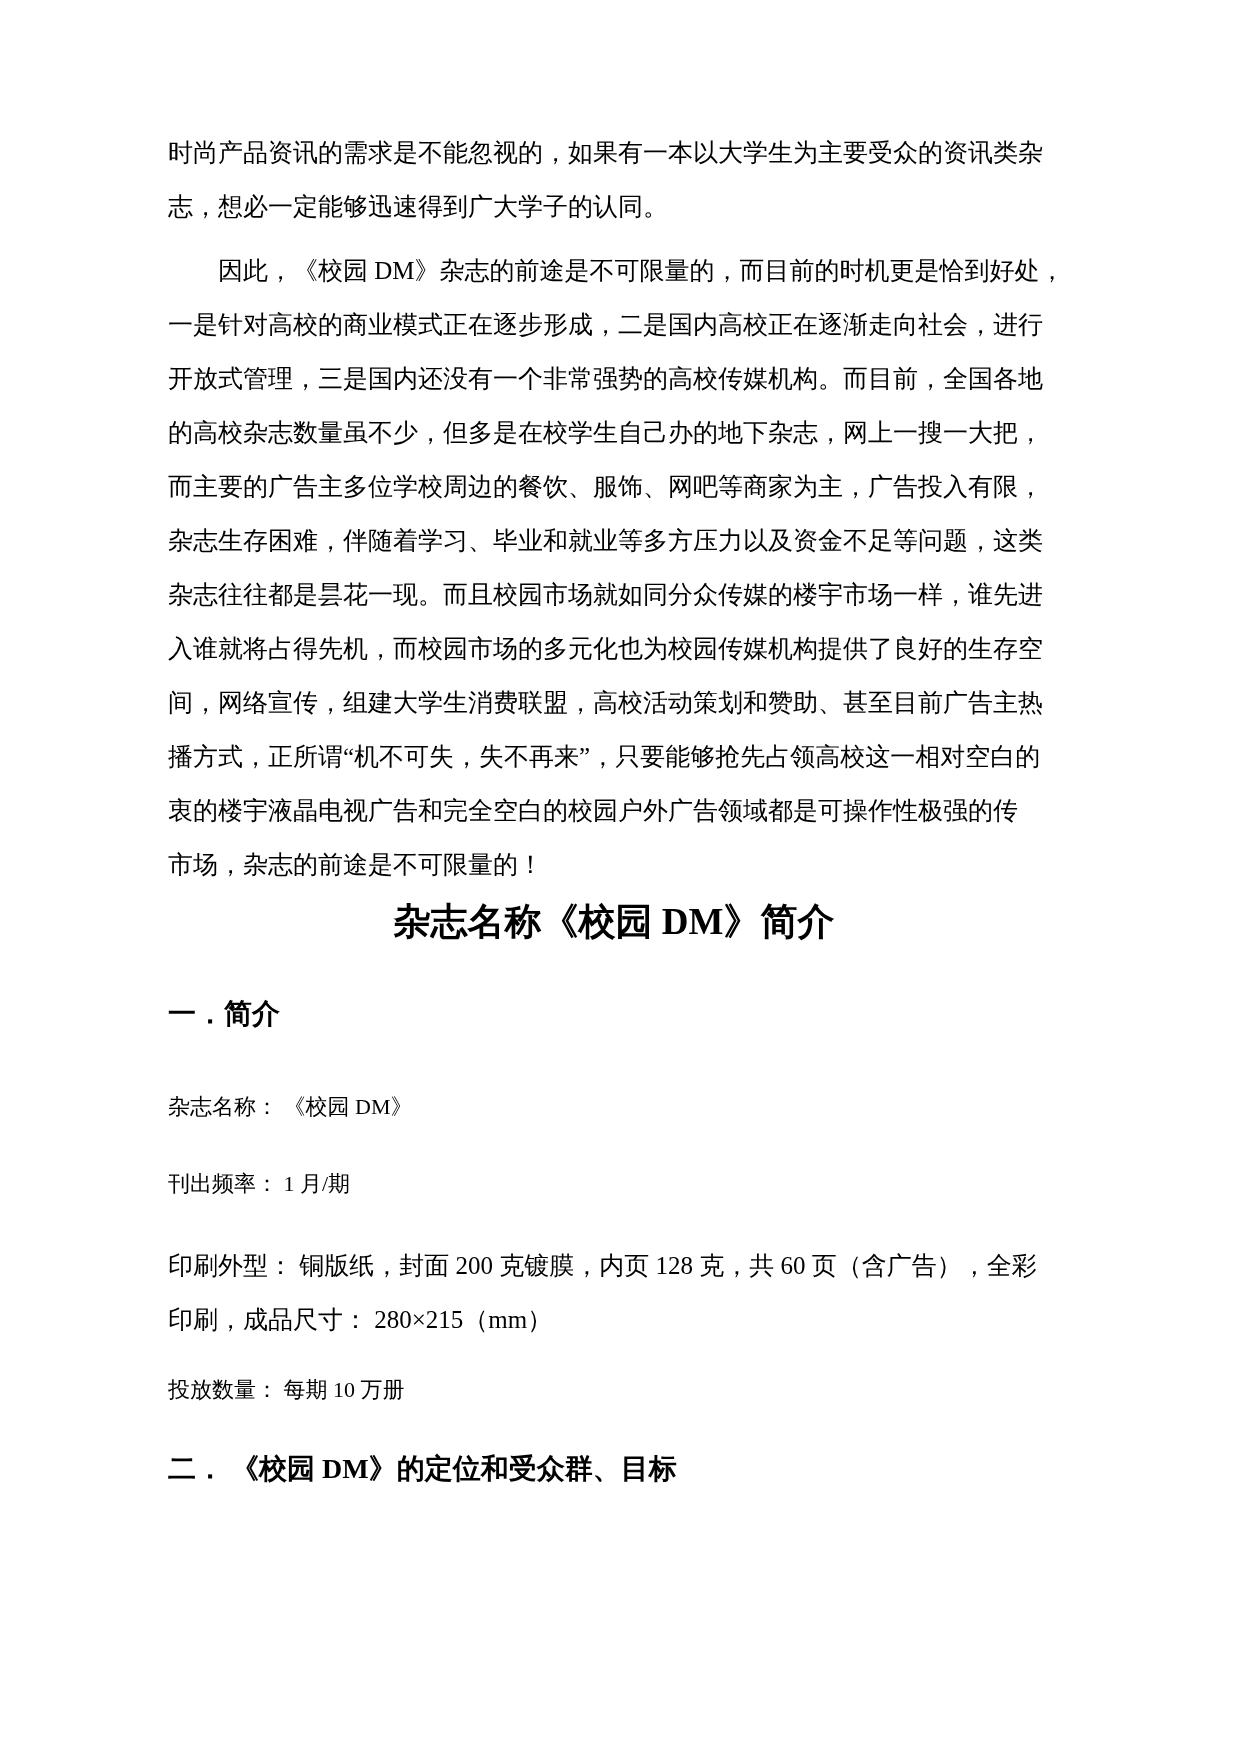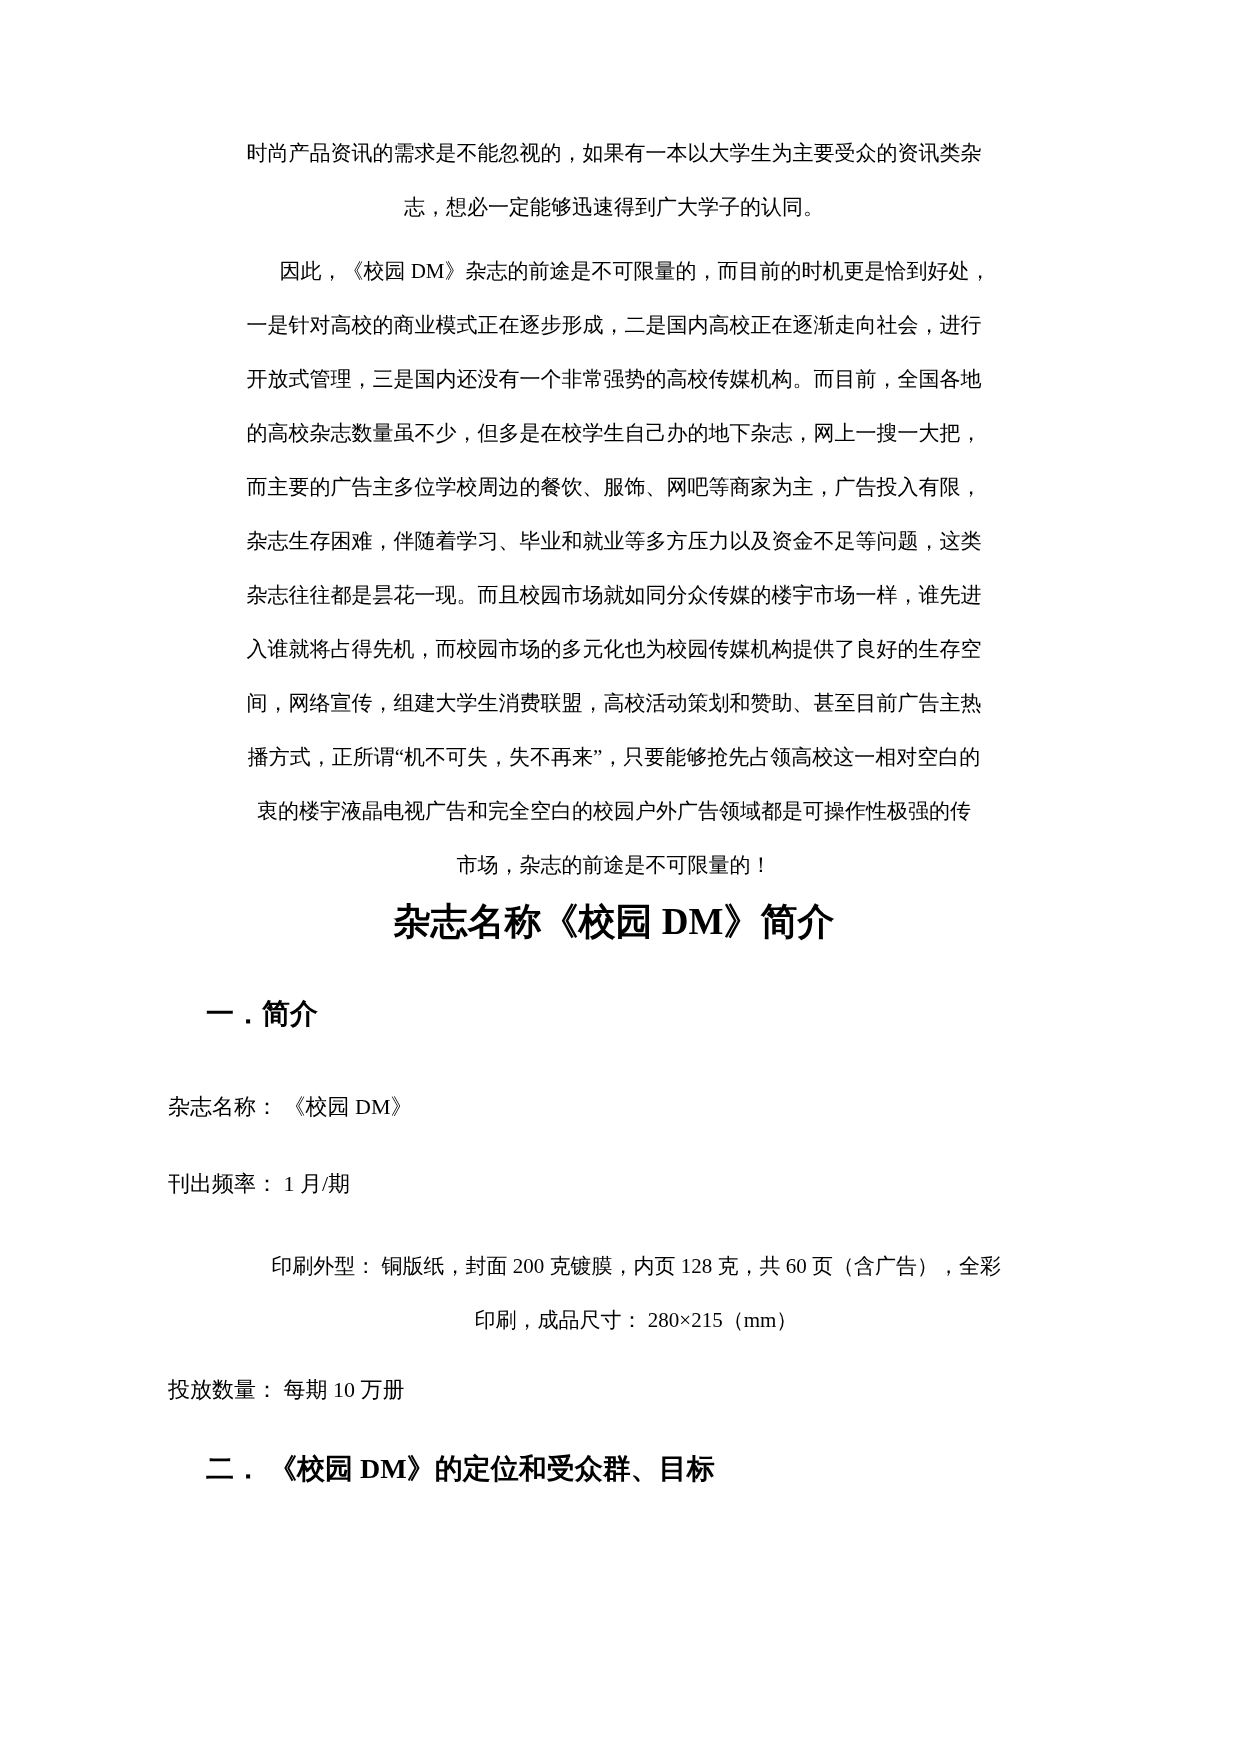--- a/index.html
+++ b/index.html
@@ -17,23 +17,23 @@
     overflow: hidden;
   }
   .content {
     position: absolute;
     left: 168px;
     top: 0;
     width: 892px;
     padding-top: 126px;
   }
   .para {
-    font-size: 21px;
+    font-size: 25px;
     line-height: 54px;
-    text-align: center;
+    text-align: left;
   }
   .line {
     white-space: nowrap;
   }
   .line.indent {
     text-indent: 2em;
   }
   .para.p2 { margin-top: 10px; }
 
   .h-center {
@@ -43,34 +43,33 @@
     font-weight: bold;
     text-align: center;
     white-space: nowrap;
   }
   .h-sub {
     font-size: 28px;
     line-height: 40px;
     font-weight: bold;
     text-align: left;
     white-space: nowrap;
-    margin-left: 38px;
   }
   .h-sub.s1 { margin-top: 48px; }
   .h-sub.s2 { margin-top: 44px; }
 
   .info {
     font-size: 22px;
     line-height: 30px;
     white-space: nowrap;
   }
   .info.name  { margin-top: 58px; }
   .info.freq  { margin-top: 47px; }
   .info.dist  { margin-top: 28px; }
-  .para.print { margin-top: 40px; margin-left: 44px; }
+  .para.print { margin-top: 40px; }
 </style>
 </head>
 <body>
 
 <div class="page">
   <div class="content">
 
     <div class="para p1">
       <div class="line">时尚产品资讯的需求是不能忽视的，如果有一本以大学生为主要受众的资讯类杂</div>
       <div class="line">志，想必一定能够迅速得到广大学子的认同。</div>

